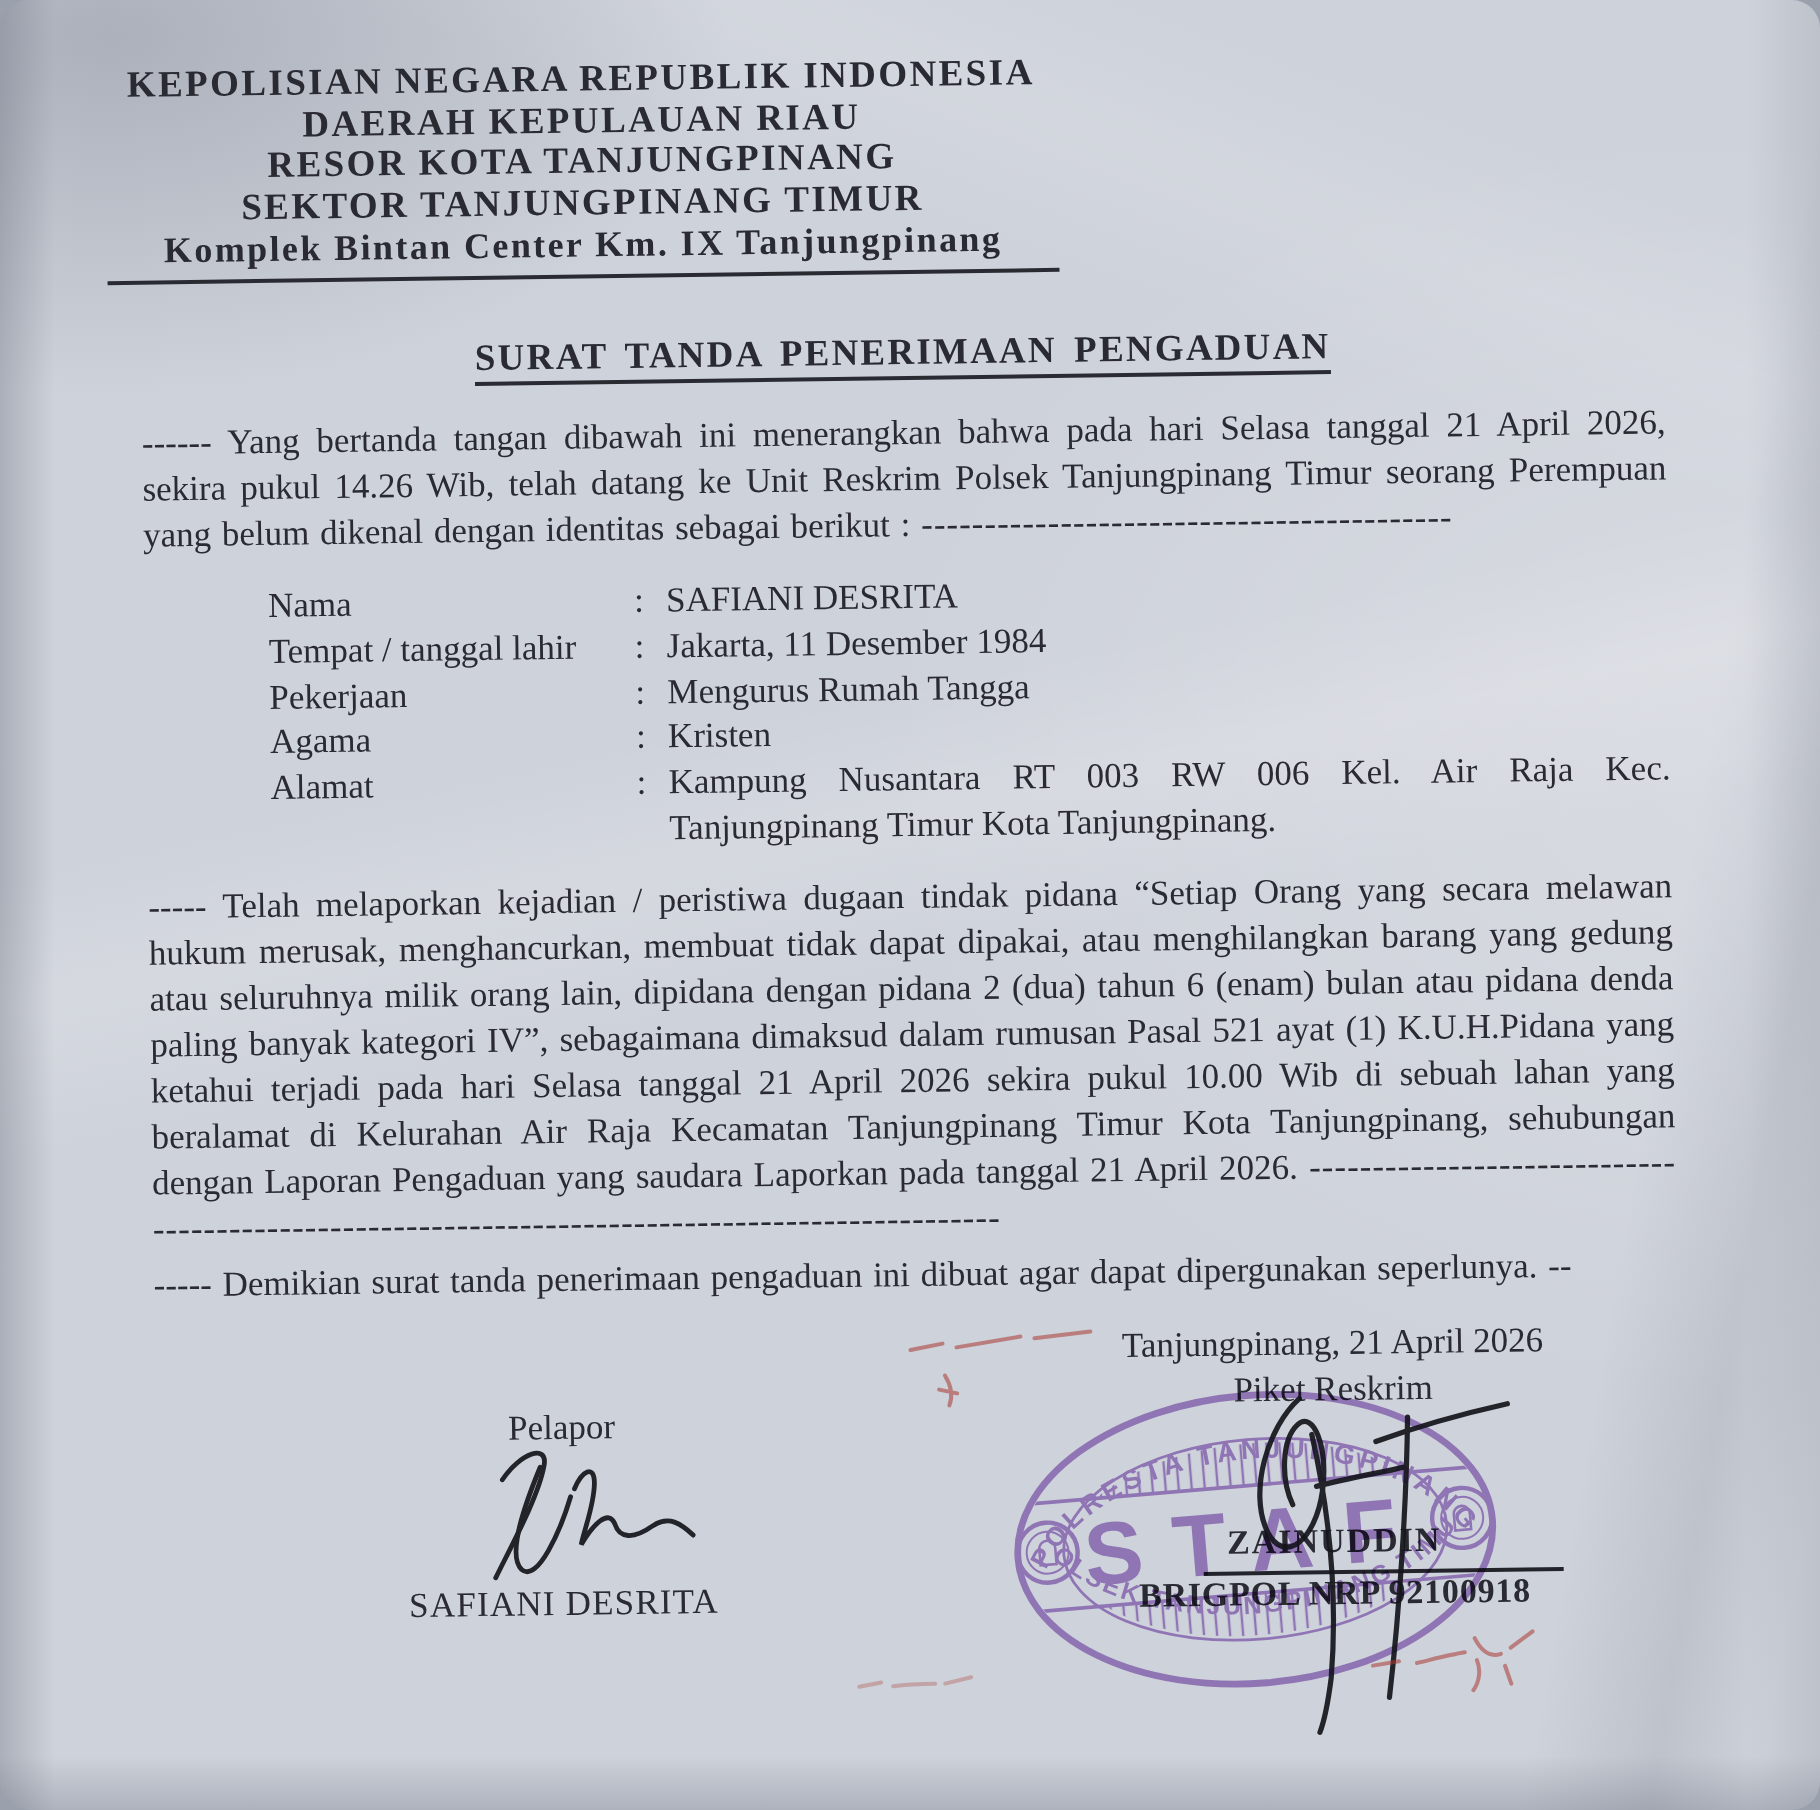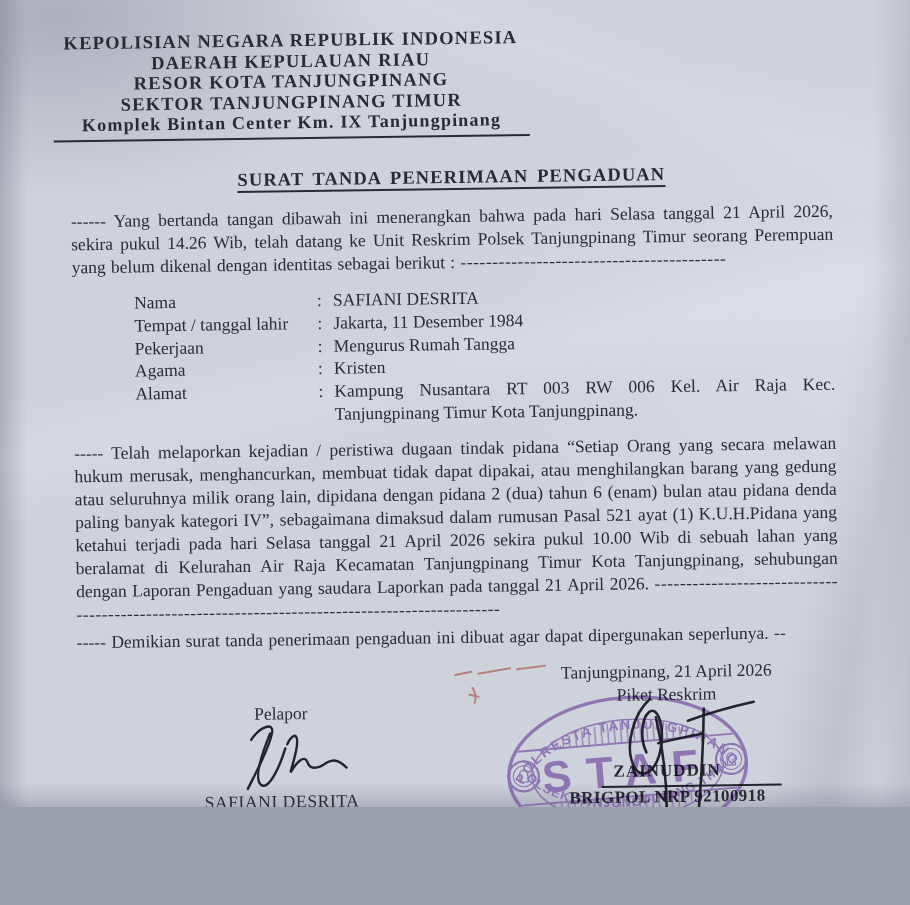--- a/index.html
+++ b/index.html
@@ -1,28 +1,28 @@
 <!DOCTYPE html>
 <html><head>
 <meta charset="utf-8">
 <style>
   html,body{margin:0;padding:0;background:#9aa0ac;}
   .page{
-    position:relative;width:910px;height:807px;overflow:hidden;
+    position:relative;width:910px;height:905px;overflow:hidden;
     background-color:#ced2da;
     background-image:
       linear-gradient(to right, rgba(90,95,110,.30), rgba(90,95,110,0) 3%),
       linear-gradient(to left, rgba(120,126,140,.20), rgba(120,126,140,0) 4%),
       linear-gradient(to top, rgba(90,95,112,.28), rgba(90,95,112,0) 3%),
       radial-gradient(ellipse 520px 300px at 6% 2%, rgba(100,105,122,.32), transparent 60%),
       radial-gradient(ellipse 720px 520px at 96% 42%, rgba(255,255,255,.20), transparent 62%),
       linear-gradient(168deg, transparent 40%, rgba(255,255,255,.15) 46%, transparent 53%),
       linear-gradient(100deg, transparent 86%, rgba(110,116,132,.17) 92%, transparent 97%),
       linear-gradient(20deg, transparent 78%, rgba(255,255,255,.10) 84%, transparent 90%);
-    font-family:"Liberation Serif", serif;color:#2a2a33;
+    font-family:"Liberation Serif", serif;color:#2a2a33;border-radius:14px;
   }
   .content{position:absolute;inset:0;transform:rotate(-0.8deg);transform-origin:455px 440px;}
   .abs{position:absolute;}
   .letterhead{left:58px;top:28px;width:476px;text-align:center;font-weight:bold;
               font-size:18.5px;line-height:20.5px;letter-spacing:1.2px;}
   .letterhead .lh-line{white-space:nowrap;}
   .letterhead .lh-rule{border-top:2.4px solid #2a2a33;margin-top:4px;width:100%;}
   .title-wrap{left:74px;top:167px;width:762px;text-align:center;}
   .title-wrap span{font-weight:bold;font-size:18.5px;letter-spacing:1.1px;word-spacing:3px;
                    border-bottom:2.4px solid #2a2a33;padding-bottom:1px;white-space:nowrap;}

